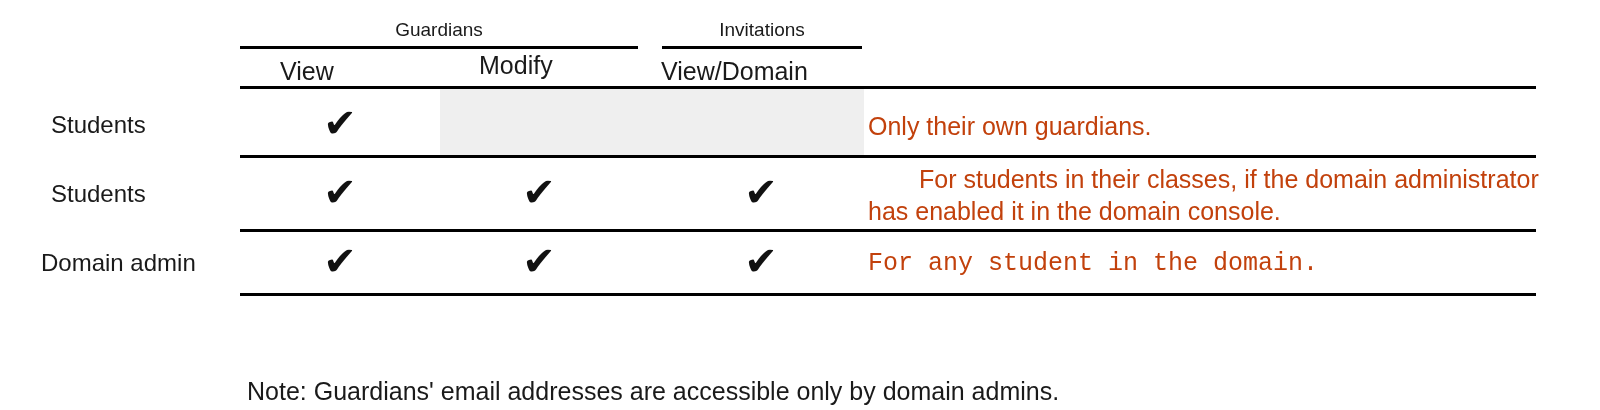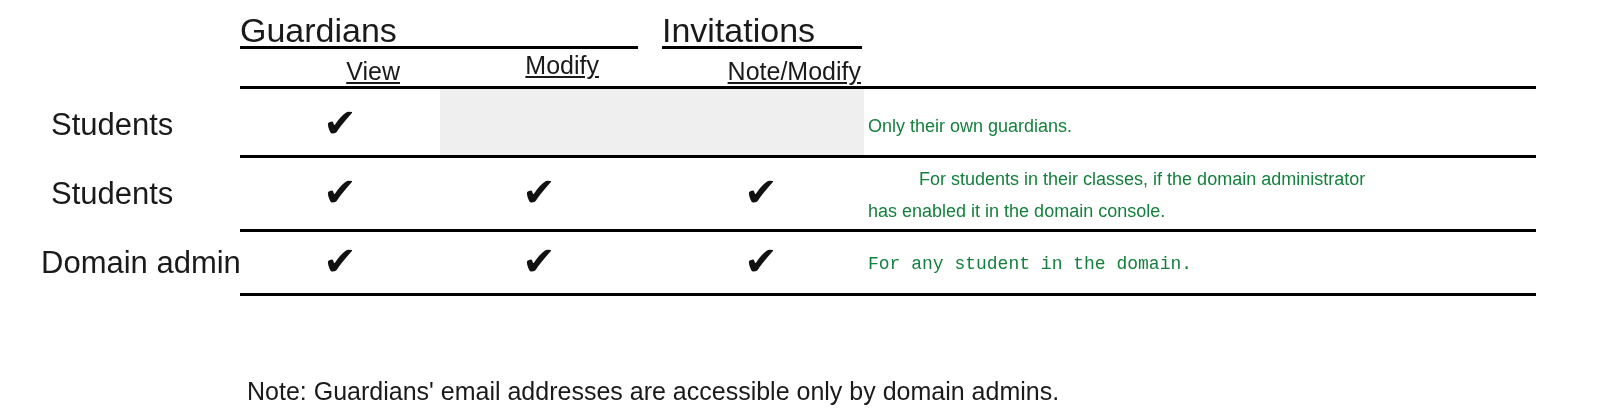--- a/index.html
+++ b/index.html
@@ -26,42 +26,41 @@
   
   .rule {
     position: absolute;
     background: #000000;
     height: 3px;
   }
 
   
   .group-label {
     position: absolute;
-    font-size: 34px;
+    font-size: 19px;
     line-height: 28px;
-    text-align: left;
+    text-align: center;
     white-space: nowrap;
     color: #1a1a1a;
   }
 
   
   .col-label {
     position: absolute;
     font-size: 25px;
     line-height: 28px;
-    text-align: right;
+    text-align: left;
     white-space: nowrap;
     color: #1a1a1a;
-    text-decoration: underline;
   }
 
   
   .row-label {
     position: absolute;
-    font-size: 31px;
+    font-size: 24px;
     line-height: 30px;
     white-space: nowrap;
     color: #1a1a1a;
   }
 
   
   .shade {
     position: absolute;
     background: #efefef;
   }
@@ -74,23 +73,23 @@
     color: #111111;
     text-align: center;
     width: 60px;
     font-weight: 700;
     font-family: "DejaVu Sans", sans-serif;
   }
 
   
   .desc {
     position: absolute;
-    font-size: 18px;
+    font-size: 25px;
     line-height: 32px;
-    color: #15803d;
+    color: #c2410c;
   }
 
   
   .note {
     position: absolute;
     font-size: 25px;
     line-height: 30px;
     color: #1a1a1a;
     white-space: nowrap;
   }
@@ -104,21 +103,21 @@
 
   <div class="group-label" style="left:662px; top:16px; width:200px;">Invitations</div>
 
   <div class="rule" style="left:240px; top:46px; width:398px;"></div>
   <div class="rule" style="left:662px; top:46px; width:200px;"></div>
 
   <div class="col-label" style="left:280px; top:57px; width:120px;">View</div>
 
   <div class="col-label" style="left:479px; top:51px; width:120px;">Modify</div>
 
-  <div class="col-label" style="left:661px; top:57px; width:200px;">Note/Modify</div>
+  <div class="col-label" style="left:661px; top:57px; width:200px;">View/Domain</div>
 
   <div class="rule" style="left:240px; top:86px; width:1296px;"></div>
 
   <div class="shade" style="left:440px; top:89px; width:424px; height:66px;"></div>
 
   <div class="row-label" style="left:51px; top:110px;">Students</div>
 
   <div class="check" style="left:310px; top:103px;">✔</div>
 
   <div class="check" style="left:509px; top:103px;"></div>

